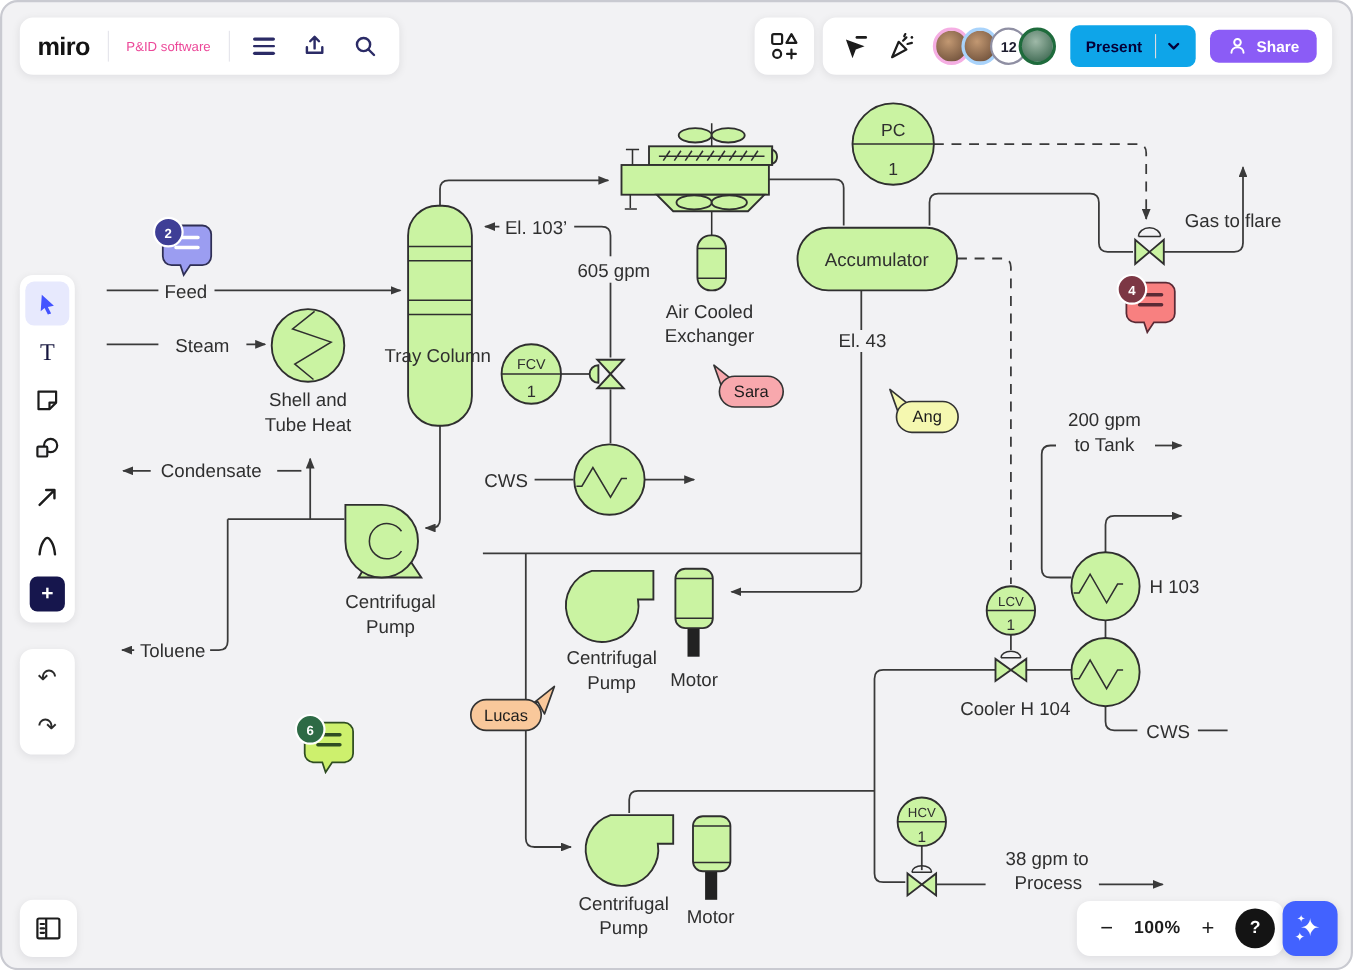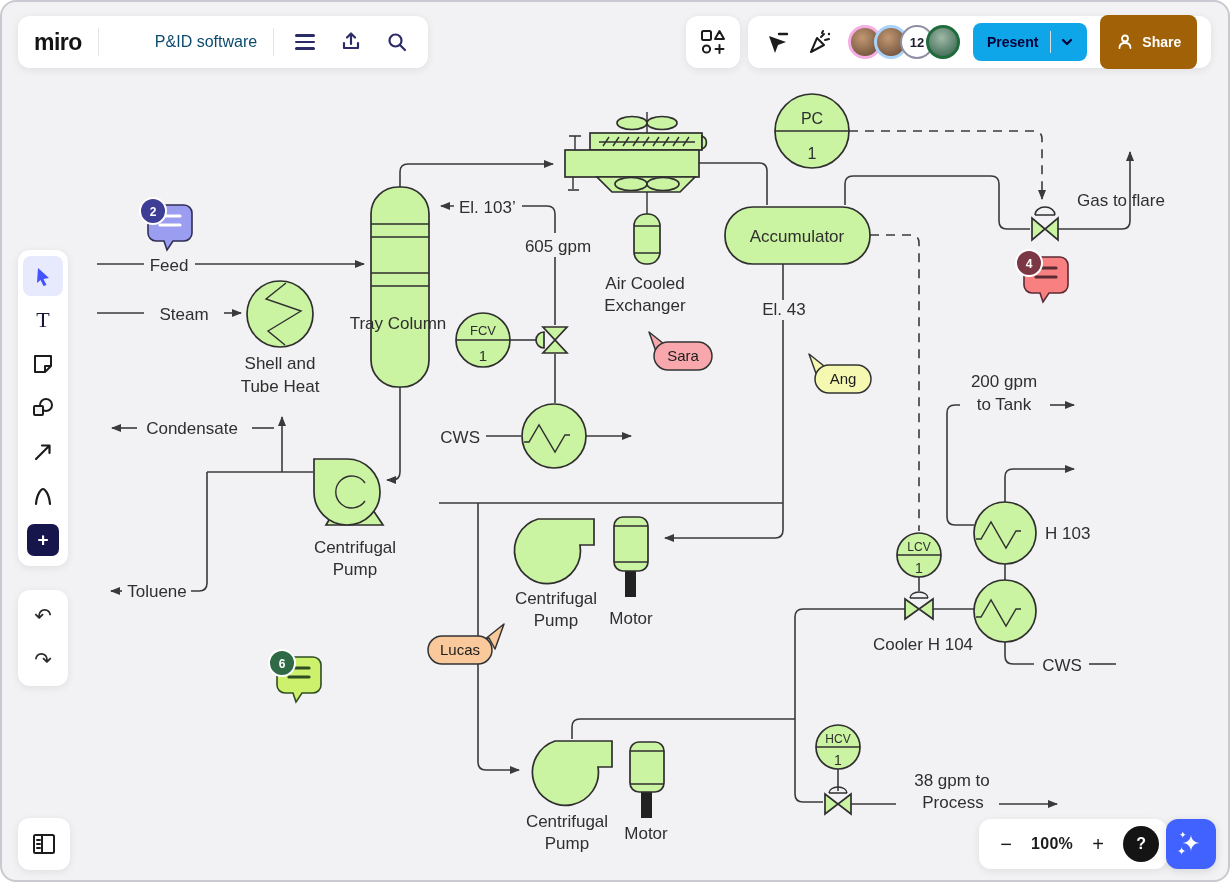--- a/index.html
+++ b/index.html
@@ -3,41 +3,41 @@
 <meta charset="utf-8">
 <style>
   html,body{margin:0;padding:0;background:#ffffff;font-family:"Liberation Sans",sans-serif;}
   .frame{position:relative;width:1230px;height:882px;background:#f2f2f4;border:2px solid #c9cad1;
          border-radius:16px;overflow:hidden;box-sizing:border-box;}
   .card{position:absolute;background:#fff;border-radius:12px;box-shadow:0 2px 8px rgba(0,0,20,.08);}
   
   .hdr-left{left:16px;top:14px;height:52px;display:flex;align-items:center;padding:0 16px;gap:16px;}
   .logo{font-weight:800;font-size:23px;letter-spacing:-.5px;color:#141414;}
   .vdiv{width:1px;height:28px;background:#e4e4ea;}
-  .board-title{font-size:16px;color:#0c4a6e;margin-left:40px;}
+  .board-title{font-size:12px;color:#ec4899;}
   .icon-btn{width:30px;height:30px;display:flex;align-items:center;justify-content:center;cursor:pointer;border-radius:6px;}
   .burger{display:flex;flex-direction:column;gap:4px;}
   .burger span{display:block;width:20px;height:2.4px;border-radius:2px;background:#2b2b66;}
   
   .hdr-shapes{left:684px;top:14px;width:54px;height:52px;display:flex;align-items:center;justify-content:center;}
   .hdr-right{left:746px;top:14px;height:52px;display:flex;align-items:center;padding:0 14px;gap:13px;}
   .avatars{display:flex;align-items:center;}
   .av{width:34px;height:34px;border-radius:50%;box-sizing:border-box;}
   .av+.av{margin-left:-8px;}
   .av-photo{background:radial-gradient(circle at 40% 35%,#c29872,#5f4330);}
   .ring-pink{border:3px solid #f5aee3;}
   .ring-blue{border:3px solid #a9d3fb;}
   .av-count{background:#fff;border:2px solid #8f8fa3;color:#1c1c2e;font-size:13px;font-weight:700;
             display:flex;align-items:center;justify-content:center;}
   .av-green{border:3px solid #1e6b3c;background:radial-gradient(circle at 45% 35%,#9fb9a8,#2e5c44);margin-left:12px;}
   .present{display:flex;align-items:center;height:38px;background:#0ea5e9;border-radius:8px;padding:0 4px 0 14px;cursor:pointer;}
   .present-label{font-size:14px;font-weight:700;color:#050038;padding-right:12px;}
   .present-div{width:1px;height:22px;background:#dcdce2;}
   .chev{padding:0 9px;display:flex;align-items:center;}
-  .share{display:flex;align-items:center;gap:8px;height:54px;background:#a16207;border:none;border-radius:8px;
+  .share{display:flex;align-items:center;gap:8px;height:30px;background:#8b5cf6;border:none;border-radius:8px;
          padding:0 16px;color:#fff;font-size:14px;font-weight:700;cursor:pointer;font-family:inherit;}
   
   .tools{left:16px;top:248px;width:50px;padding:4px 0;display:flex;flex-direction:column;align-items:center;}
   .tool{width:42px;height:44px;display:flex;align-items:center;justify-content:center;cursor:pointer;}
   .tool-active{width:40px;height:40px;margin:2px 0;background:#e7e9fd;border-radius:8px;}
   .tool-T{font-family:"Liberation Serif",serif;font-size:22px;color:#16163f;}
   .tool-plus{width:32px;height:32px;background:#16164d;color:#fff;border-radius:7px;font-size:19px;
              display:flex;align-items:center;justify-content:center;font-weight:700;}
   .undoredo{left:16px;top:588px;width:50px;padding:4px 0;display:flex;flex-direction:column;align-items:center;}
   .glyph-btn{font-size:21px;color:#2b2b2b;}

